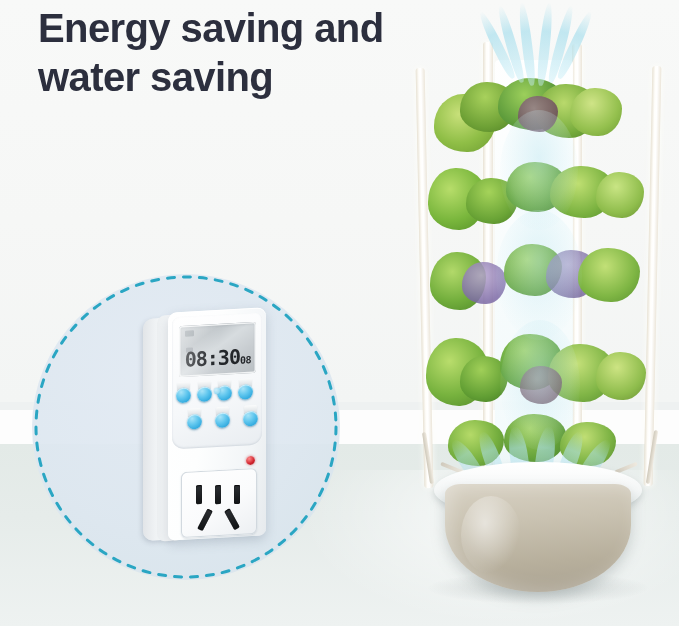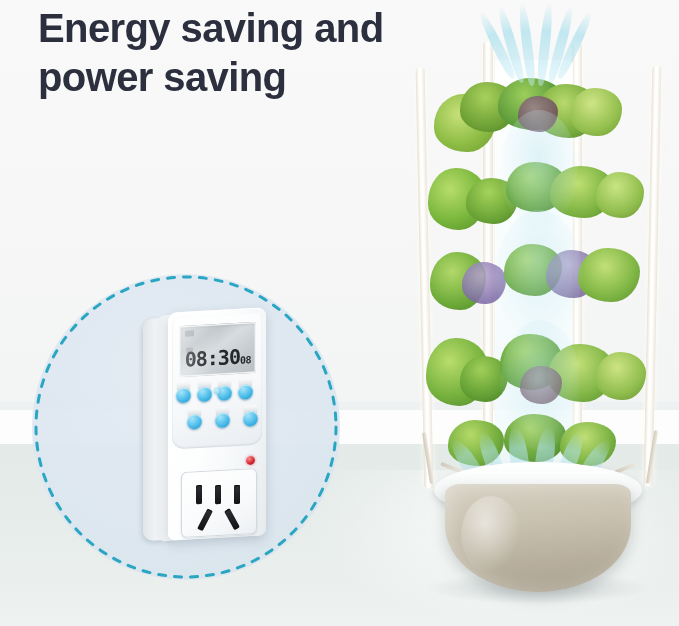--- a/index.html
+++ b/index.html
@@ -154,21 +154,21 @@
 <div id="stage">
 
   <div class="bg-wall"></div>
   <div class="bg-band-a"></div>
   <div class="bg-band-b"></div>
   <div class="bg-floor"></div>
   <div class="bg-floor-sheen"></div>
 
   <div class="heading">
     <div>Energy saving and</div>
-    <div>power saving</div>
+    <div>water saving</div>
   </div>
 
   <div class="circle-wrap">
     <div class="circle-fill"></div>
     <svg class="circle-dash" viewBox="0 0 308 306">
       <circle cx="154" cy="153" r="150"></circle>
     </svg>
   </div>
 
   <div class="timer">

